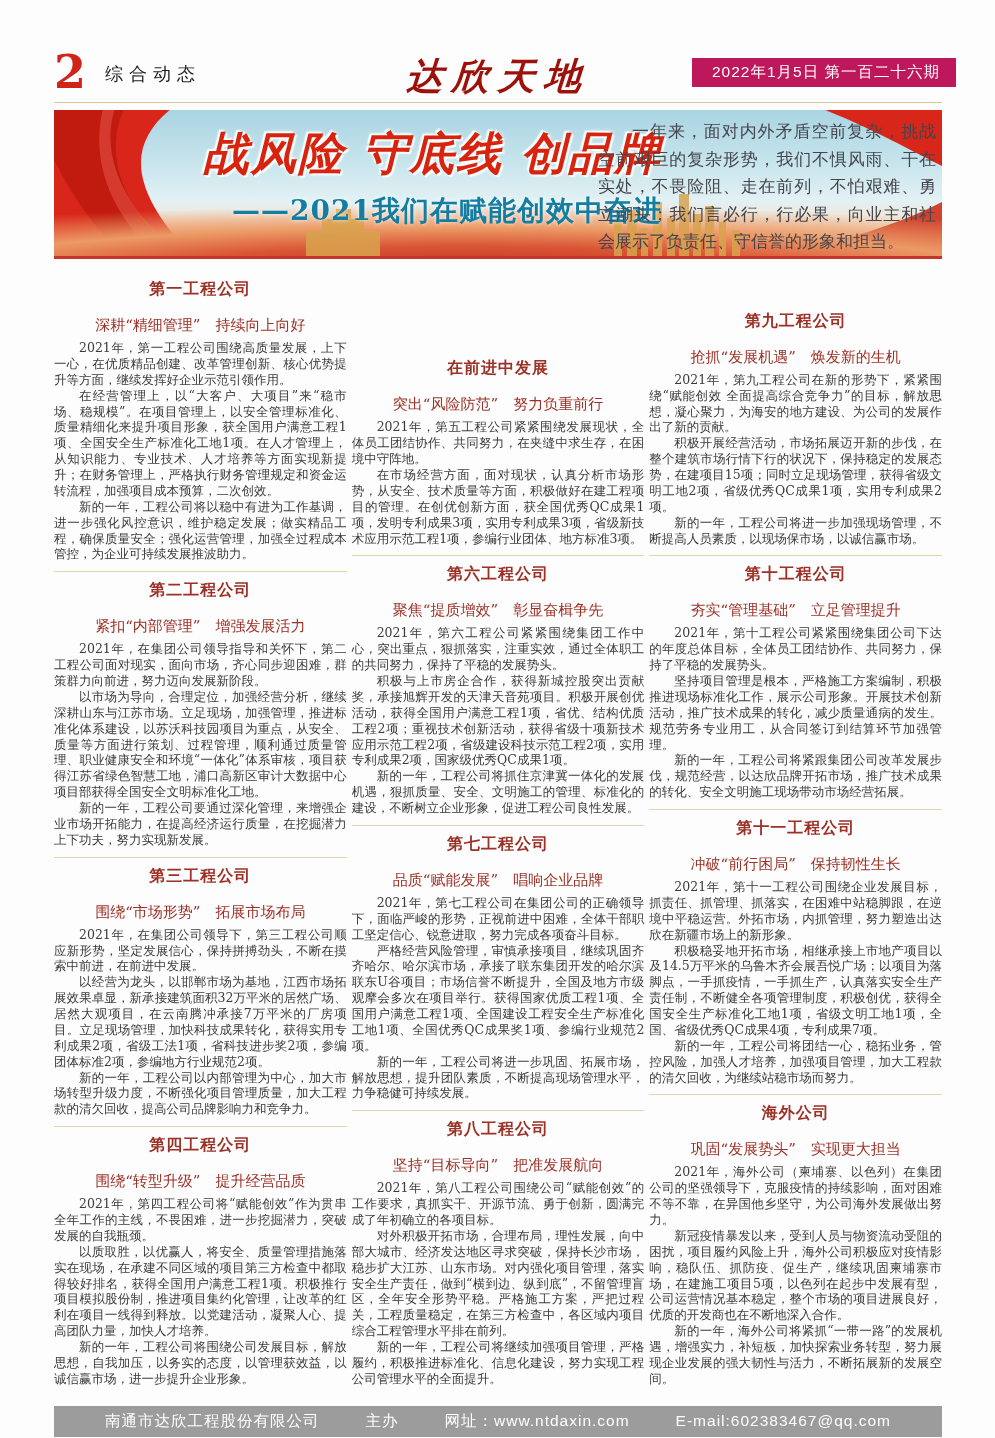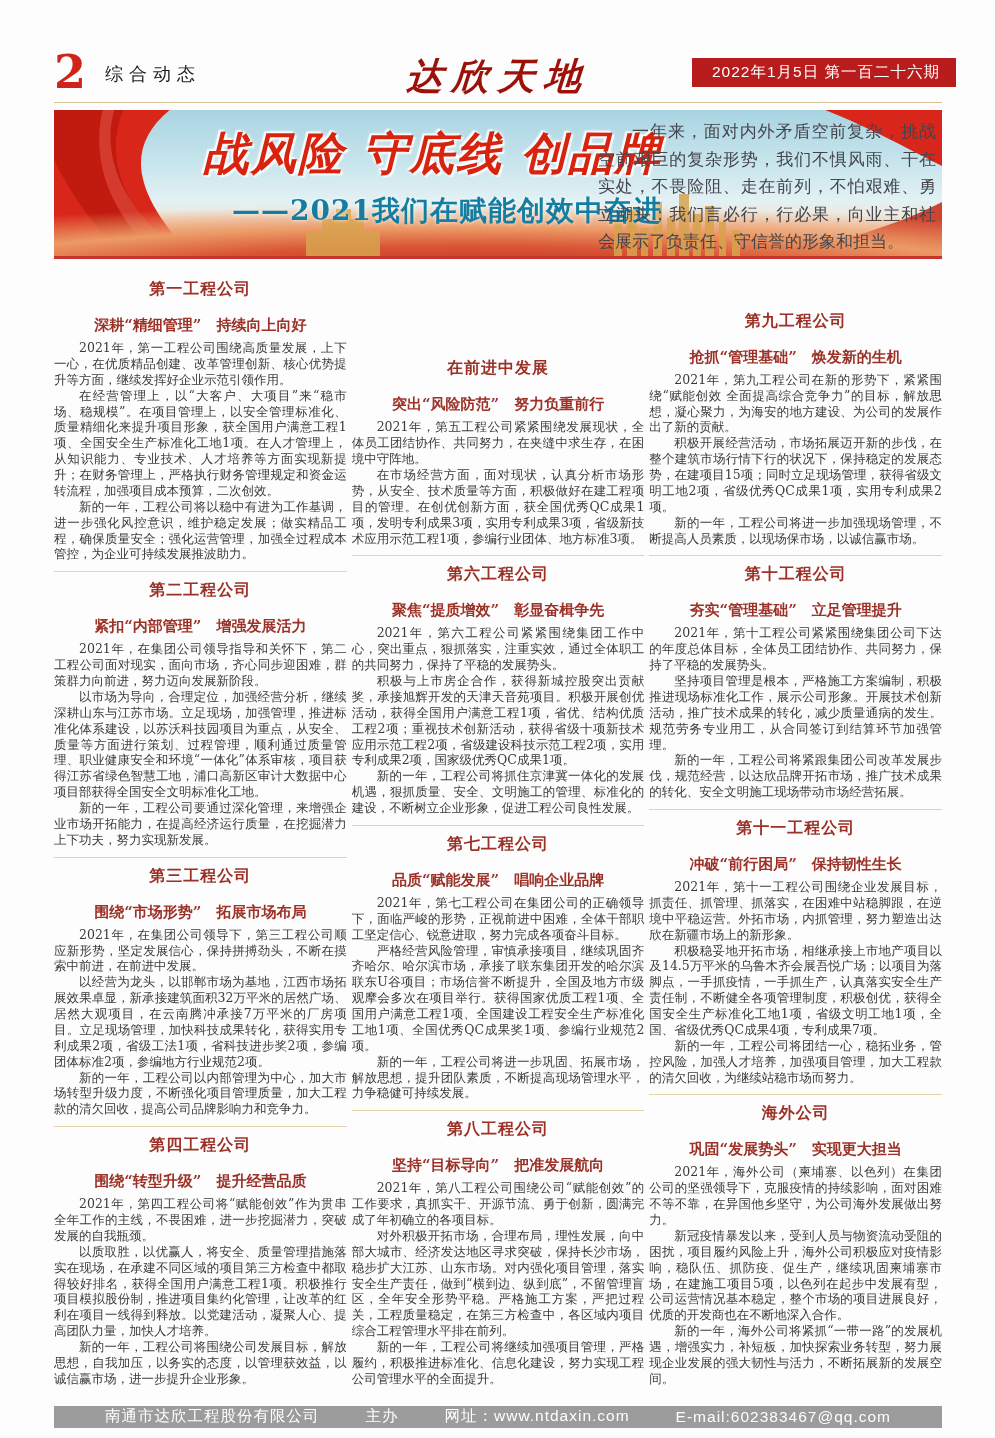--- a/index.html
+++ b/index.html
@@ -19,21 +19,21 @@
   .section{
     font-size:18px;font-weight:400;color:#1a1a1a;letter-spacing:6px;
     display:inline-block;vertical-align:bottom;margin-left:14px;line-height:40px;
   }
   .masthead{
     position:absolute;left:0;right:0;top:2px;text-align:center;
     font-size:37px;font-weight:800;font-style:italic;color:#9c120a;
     letter-spacing:9px;transform:skewX(-4deg);
   }
   .issue{
-    position:absolute;right:-14px;top:8px;background:#b91c1c;color:#fff;
+    position:absolute;right:-14px;top:8px;background:#be185d;color:#fff;
     font-family:"Liberation Sans",sans-serif;font-size:15.5px;
     padding:4px 16px 4px 20px;letter-spacing:1px;
   }
   .header-rule{height:1px;background:#d8c494;margin-top:6px;}
 
   
   .banner{
     position:relative;height:146px;margin-top:7px;overflow:hidden;
     background:linear-gradient(180deg,#a9d4e2 0%,#c6e4ec 35%,#e2f1f4 62%,#eee9df 72%,#f2ddc8 80%,#eecdb2 100%);
     border-bottom:3px solid #c5352a;
@@ -61,30 +61,30 @@
 
   
   .columns{display:flex;gap:5px;margin-top:12px;align-items:flex-end;}
   .column{flex:1;min-width:0;}
   .article{padding:6px 0 9px;}
   .article:not(:last-child){border-bottom:1px solid #e3d4ac;}
   .company{
     margin:2px 0 1px;text-align:center;font-size:16px;font-weight:800;color:#9c3127;letter-spacing:1px;
   }
   .headline{
-    margin:16px 0 5px;text-align:center;font-size:15px;font-weight:700;color:#9c3127;
+    margin:16px 0 5px;text-align:center;font-size:15px;font-weight:400;color:#9c3127;
   }
   .article p{
     margin:0;text-indent:2em;text-align:justify;
     font-size:12.5px;line-height:1.27;color:#3a3a3c;
   }
 
   
   .footer{
-    margin-top:10px;height:22px;background:#9c9c9c;color:#fff;
+    margin-top:10px;height:31px;background:#9c9c9c;color:#fff;
     display:flex;align-items:center;justify-content:center;gap:46px;
     font-family:"Liberation Sans",sans-serif;font-size:15.5px;letter-spacing:1px;
   }
 </style>
 </head>
 <body>
 
 <div class="content">
 
   <div class="header">
@@ -187,21 +187,21 @@
           <h3 class="company">第八工程公司</h3>
           <h4 class="headline">坚持“目标导向”　把准发展航向</h4>
           <p>2021年，第八工程公司围绕公司“赋能创效”的工作要求，真抓实干、开源节流、勇于创新，圆满完成了年初确立的各项目标。</p>
           <p>对外积极开拓市场，合理布局，理性发展，向中部大城市、经济发达地区寻求突破，保持长沙市场，稳步扩大江苏、山东市场。对内强化项目管理，落实安全生产责任，做到“横到边、纵到底”，不留管理盲区，全年安全形势平稳。严格施工方案，严把过程关，工程质量稳定，在第三方检查中，各区域内项目综合工程管理水平排在前列。</p>
           <p>新的一年，工程公司将继续加强项目管理，严格履约，积极推进标准化、信息化建设，努力实现工程公司管理水平的全面提升。</p>
         </article>
       </div>
     <div class="column">
         <article class="article">
           <h3 class="company">第九工程公司</h3>
-          <h4 class="headline">抢抓“管理基础”　焕发新的生机</h4>
+          <h4 class="headline">抢抓“发展机遇”　焕发新的生机</h4>
           <p>2021年，第九工程公司在新的形势下，紧紧围绕“赋能创效 全面提高综合竞争力”的目标，解放思想，凝心聚力，为海安的地方建设、为公司的发展作出了新的贡献。</p>
           <p>积极开展经营活动，市场拓展迈开新的步伐，在整个建筑市场行情下行的状况下，保持稳定的发展态势，在建项目15项；同时立足现场管理，获得省级文明工地2项，省级优秀QC成果1项，实用专利成果2项。</p>
           <p>新的一年，工程公司将进一步加强现场管理，不断提高人员素质，以现场保市场，以诚信赢市场。</p>
         </article>
         <article class="article">
           <h3 class="company">第十工程公司</h3>
           <h4 class="headline">夯实“管理基础”　立足管理提升</h4>
           <p>2021年，第十工程公司紧紧围绕集团公司下达的年度总体目标，全体员工团结协作、共同努力，保持了平稳的发展势头。</p>
           <p>坚持项目管理是根本，严格施工方案编制，积极推进现场标准化工作，展示公司形象。开展技术创新活动，推广技术成果的转化，减少质量通病的发生。规范劳务专业用工，从合同签订到结算环节加强管理。</p>
           <p>新的一年，工程公司将紧跟集团公司改革发展步伐，规范经营，以达欣品牌开拓市场，推广技术成果的转化、安全文明施工现场带动市场经营拓展。</p>

